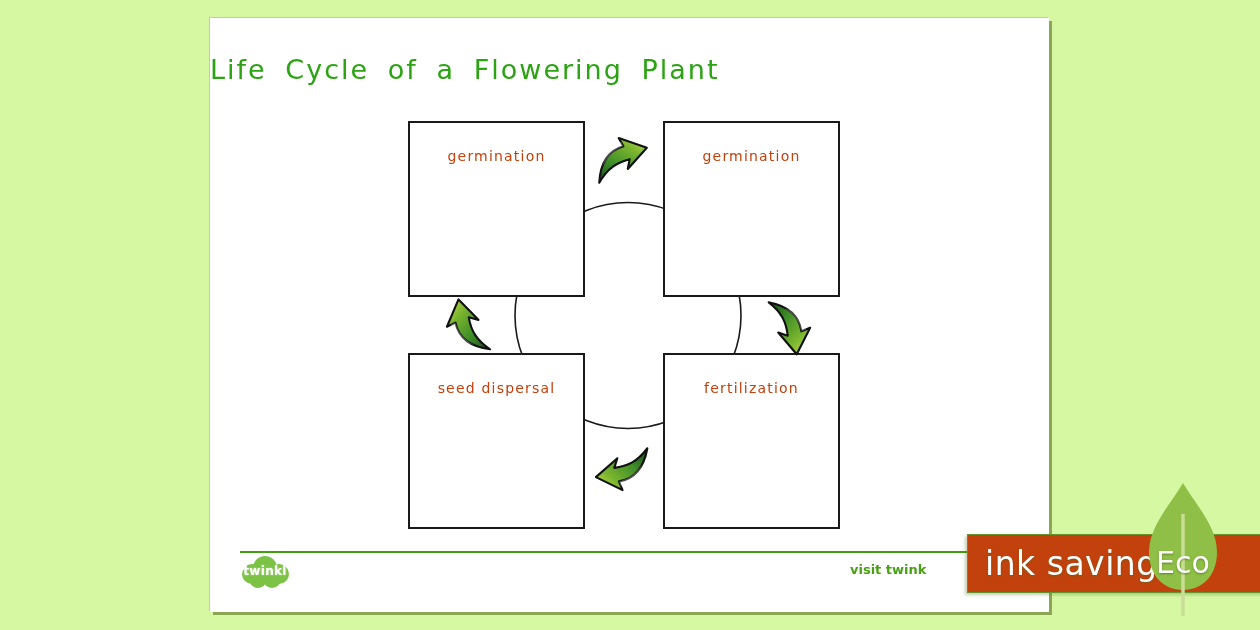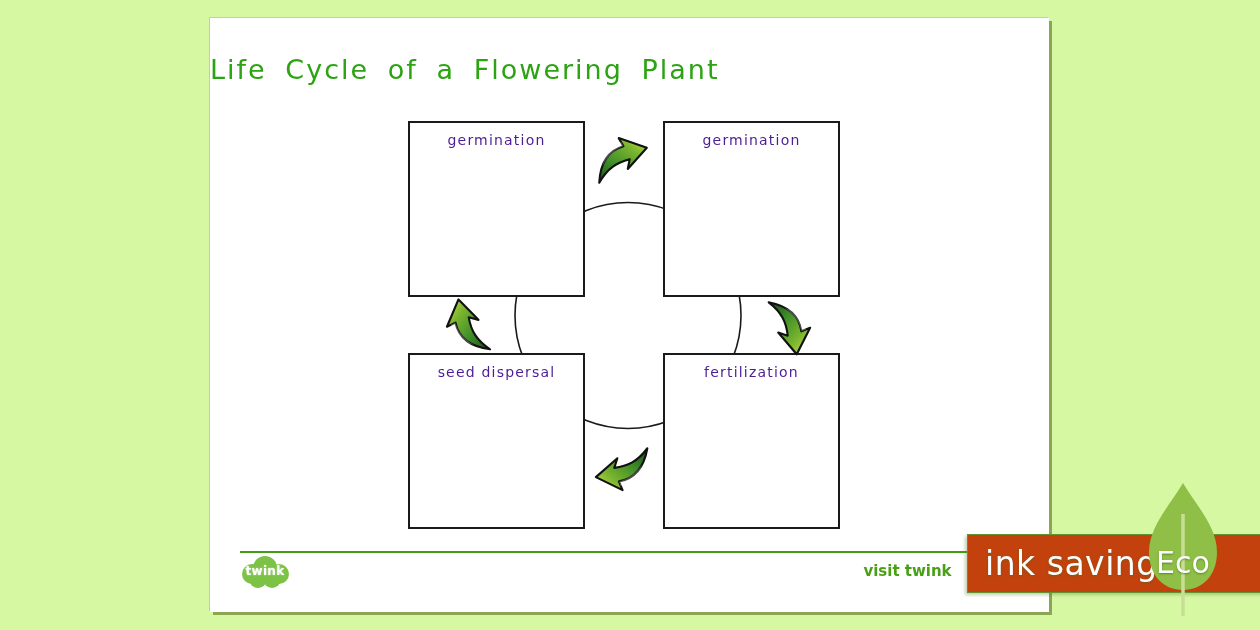--- a/index.html
+++ b/index.html
@@ -42,24 +42,24 @@
     width: 232px; height: 233px;
   }
   .stage-box {
     position: absolute;
     width: 177px; height: 176px;
     background: #ffffff;
     border: 2px solid #1a1a1a;
   }
   .stage-box .stage-label {
     display: block;
-    margin-top: 9px;
+    margin-top: 25px;
     text-align: center;
     font-size: 14px;
-    color: #4c1d95;
+    color: #c2410c;
     letter-spacing: 1.2px;
   }
   .box-tl { left: 198px; top: 103px; }
   .box-tr { left: 453px; top: 103px; }
   .box-bl { left: 198px; top: 335px; }
   .box-br { left: 453px; top: 335px; }
   .arrow {
     position: absolute;
     width: 58px; height: 50px;
   }
@@ -85,22 +85,22 @@
     font-size: 12px;
     font-weight: bold;
     color: #ffffff;
     letter-spacing: 0.3px;
     text-shadow: 0 0 2px rgba(255,255,255,0.6);
   }
   .visit-link {
     position: absolute;
     left: 640px; top: 544px;
     width: 115px;
-    text-align: center;
-    font-size: 15px;
+    text-align: left;
+    font-size: 13px;
     font-weight: bold;
     color: #49a014;
     white-space: nowrap;
     overflow: hidden;
   }
   .eco-banner {
     position: absolute;
     left: 967px; top: 534px;
     width: 336px; height: 59px;
     background: #c2410c;
@@ -202,21 +202,21 @@
   <div class="logo">
     <svg width="54" height="34" viewBox="0 0 54 34">
       <g fill="#7cc244">
         <circle cx="14" cy="19" r="10"></circle>
         <circle cx="27" cy="13" r="12"></circle>
         <circle cx="41" cy="19" r="10"></circle>
         <circle cx="20" cy="24" r="9"></circle>
         <circle cx="34" cy="24" r="9"></circle>
       </g>
     </svg>
-    <span class="logo-text">twink</span>
+    <span class="logo-text">twinkl</span>
   </div>
 
   <div class="visit-link">visit twink</div>
 
 </div>
 
 <div class="eco-banner">
   <span class="ink-saving-label">ink saving</span>
 </div>
 

